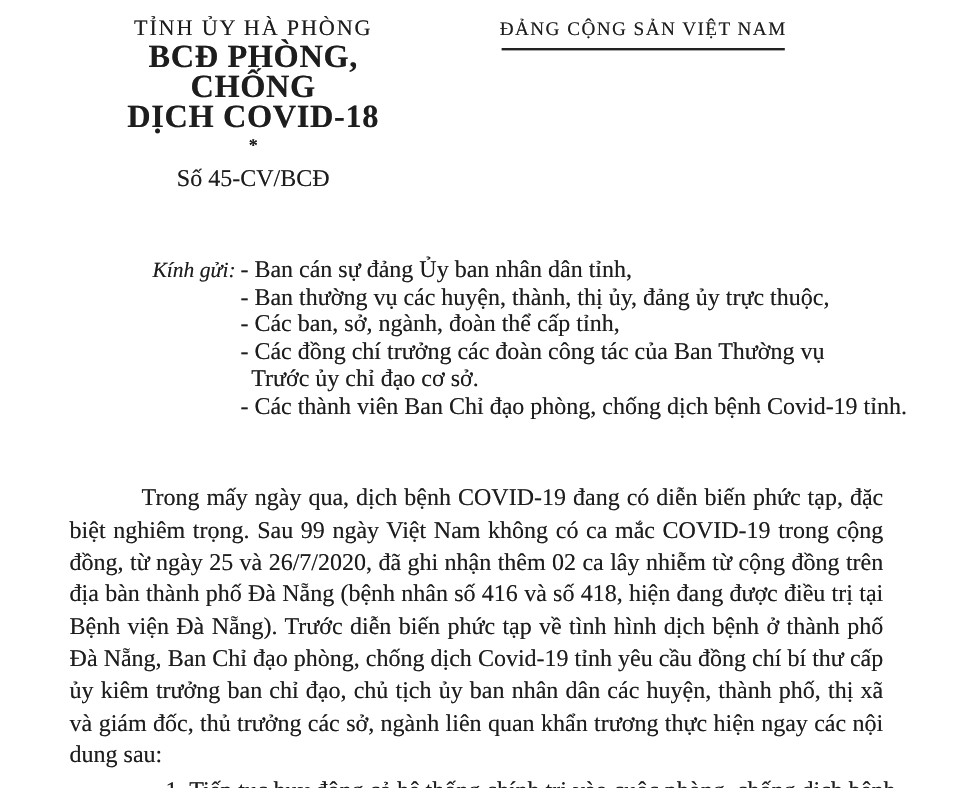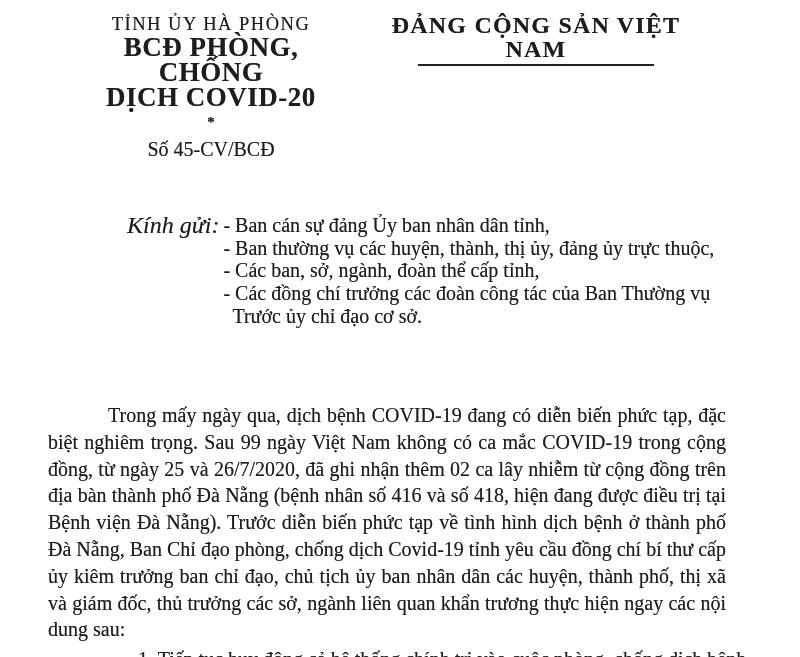--- a/index.html
+++ b/index.html
@@ -38,85 +38,86 @@
   .subject-line {
     font-style: italic; font-size: 18px; line-height: 22.5px;
   }
 
   
   .header-right {
     position: absolute; top: 13px; left: 386px; width: 300px;
     text-align: center;
   }
   .party-name {
-    font-size: 24px; font-weight: bold; letter-spacing: 1.2px; line-height: 24px;
+    font-size: 16px; font-weight: normal; letter-spacing: 1.2px; line-height: 24px;
   }
   .party-underline {
     width: 236px; height: 0;
     border-bottom: 2px solid #222222;
     margin: 3px auto 0 auto;
   }
   .place-date {
     font-style: italic; font-size: 20px; margin-top: 15px; white-space: nowrap;
   }
 
   
   .salutation {
     position: absolute; top: 214px; left: 127px; width: 650px;
     display: flex; align-items: flex-start;
   }
   .salutation-label {
-    font-style: italic; font-size: 24px; line-height: 22.7px;
+    font-style: italic; font-size: 18px; line-height: 22.7px;
     flex: 0 0 auto; white-space: nowrap;
   }
   .recipients {
     margin-left: 4px;
     font-size: 20px; line-height: 22.7px;
   }
   .recipient-line { white-space: nowrap; }
   .recipient-continuation { padding-left: 9px; }
 
   
   .body-para {
-    position: absolute; top: 402px; left: 48px; width: 678px;
+    position: absolute; top: 402px; left: 58px; width: 678px;
     font-size: 20px; line-height: 26.8px;
     text-align: justify; text-indent: 60px;
   }
   .clipped-line {
     position: absolute; top: 646px; left: 62px; width: 678px;
     font-size: 20px; line-height: 26.8px;
     text-indent: 76px; white-space: nowrap;
   }
 </style>
 </head>
 <body>
 
 <div class="page">
 
   <div class="header-left">
     <div class="org-name">TỈNH ỦY HÀ PHÒNG</div>
     <div class="org-bold">BCĐ PHÒNG, CHỐNG</div>
-    <div class="org-bold">DỊCH COVID-20</div>
+    <div class="org-bold">DỊCH COVID-18</div>
     <div class="star-sep">*</div>
     <div class="doc-number">Số 45-CV/BCĐ</div>
   </div>
 
   <div class="header-right">
     <div class="party-name">ĐẢNG CỘNG SẢN VIỆT NAM</div>
     <div class="party-underline"></div>
   </div>
 
   <div class="salutation">
     <div class="salutation-label">Kính gửi:</div>
     <div class="recipients">
       <div class="recipient-line">- Ban cán sự đảng Ủy ban nhân dân tỉnh,</div>
       <div class="recipient-line">- Ban thường vụ các huyện, thành, thị ủy, đảng ủy trực thuộc,</div>
       <div class="recipient-line">- Các ban, sở, ngành, đoàn thể cấp tỉnh,</div>
       <div class="recipient-line">- Các đồng chí trưởng các đoàn công tác của Ban Thường vụ</div>
       <div class="recipient-line recipient-continuation">Trước ủy chỉ đạo cơ sở.</div>
+      <div class="recipient-line">- Các thành viên Ban Chỉ đạo phòng, chống dịch bệnh Covid-19 tỉnh.</div>
     </div>
   </div>
 
   <p class="body-para">Trong mấy ngày qua, dịch bệnh COVID-19 đang có diễn biến phức tạp, đặc biệt nghiêm trọng. Sau 99 ngày Việt Nam không có ca mắc COVID-19 trong cộng đồng, từ ngày 25 và 26/7/2020, đã ghi nhận thêm 02 ca lây nhiễm từ cộng đồng trên địa bàn thành phố Đà Nẵng (bệnh nhân số 416 và số 418, hiện đang được điều trị tại Bệnh viện Đà Nẵng). Trước diễn biến phức tạp về tình hình dịch bệnh ở thành phố Đà Nẵng, Ban Chỉ đạo phòng, chống dịch Covid-19 tỉnh yêu cầu đồng chí bí thư cấp ủy kiêm trưởng ban chỉ đạo, chủ tịch ủy ban nhân dân các huyện, thành phố, thị xã và giám đốc, thủ trưởng các sở, ngành liên quan khẩn trương thực hiện ngay các nội dung sau:</p>
 
   <div class="clipped-line">1. Tiếp tục huy động cả hệ thống chính trị vào cuộc phòng, chống dịch bệnh</div>
 
 </div>
 
 </body></html>

